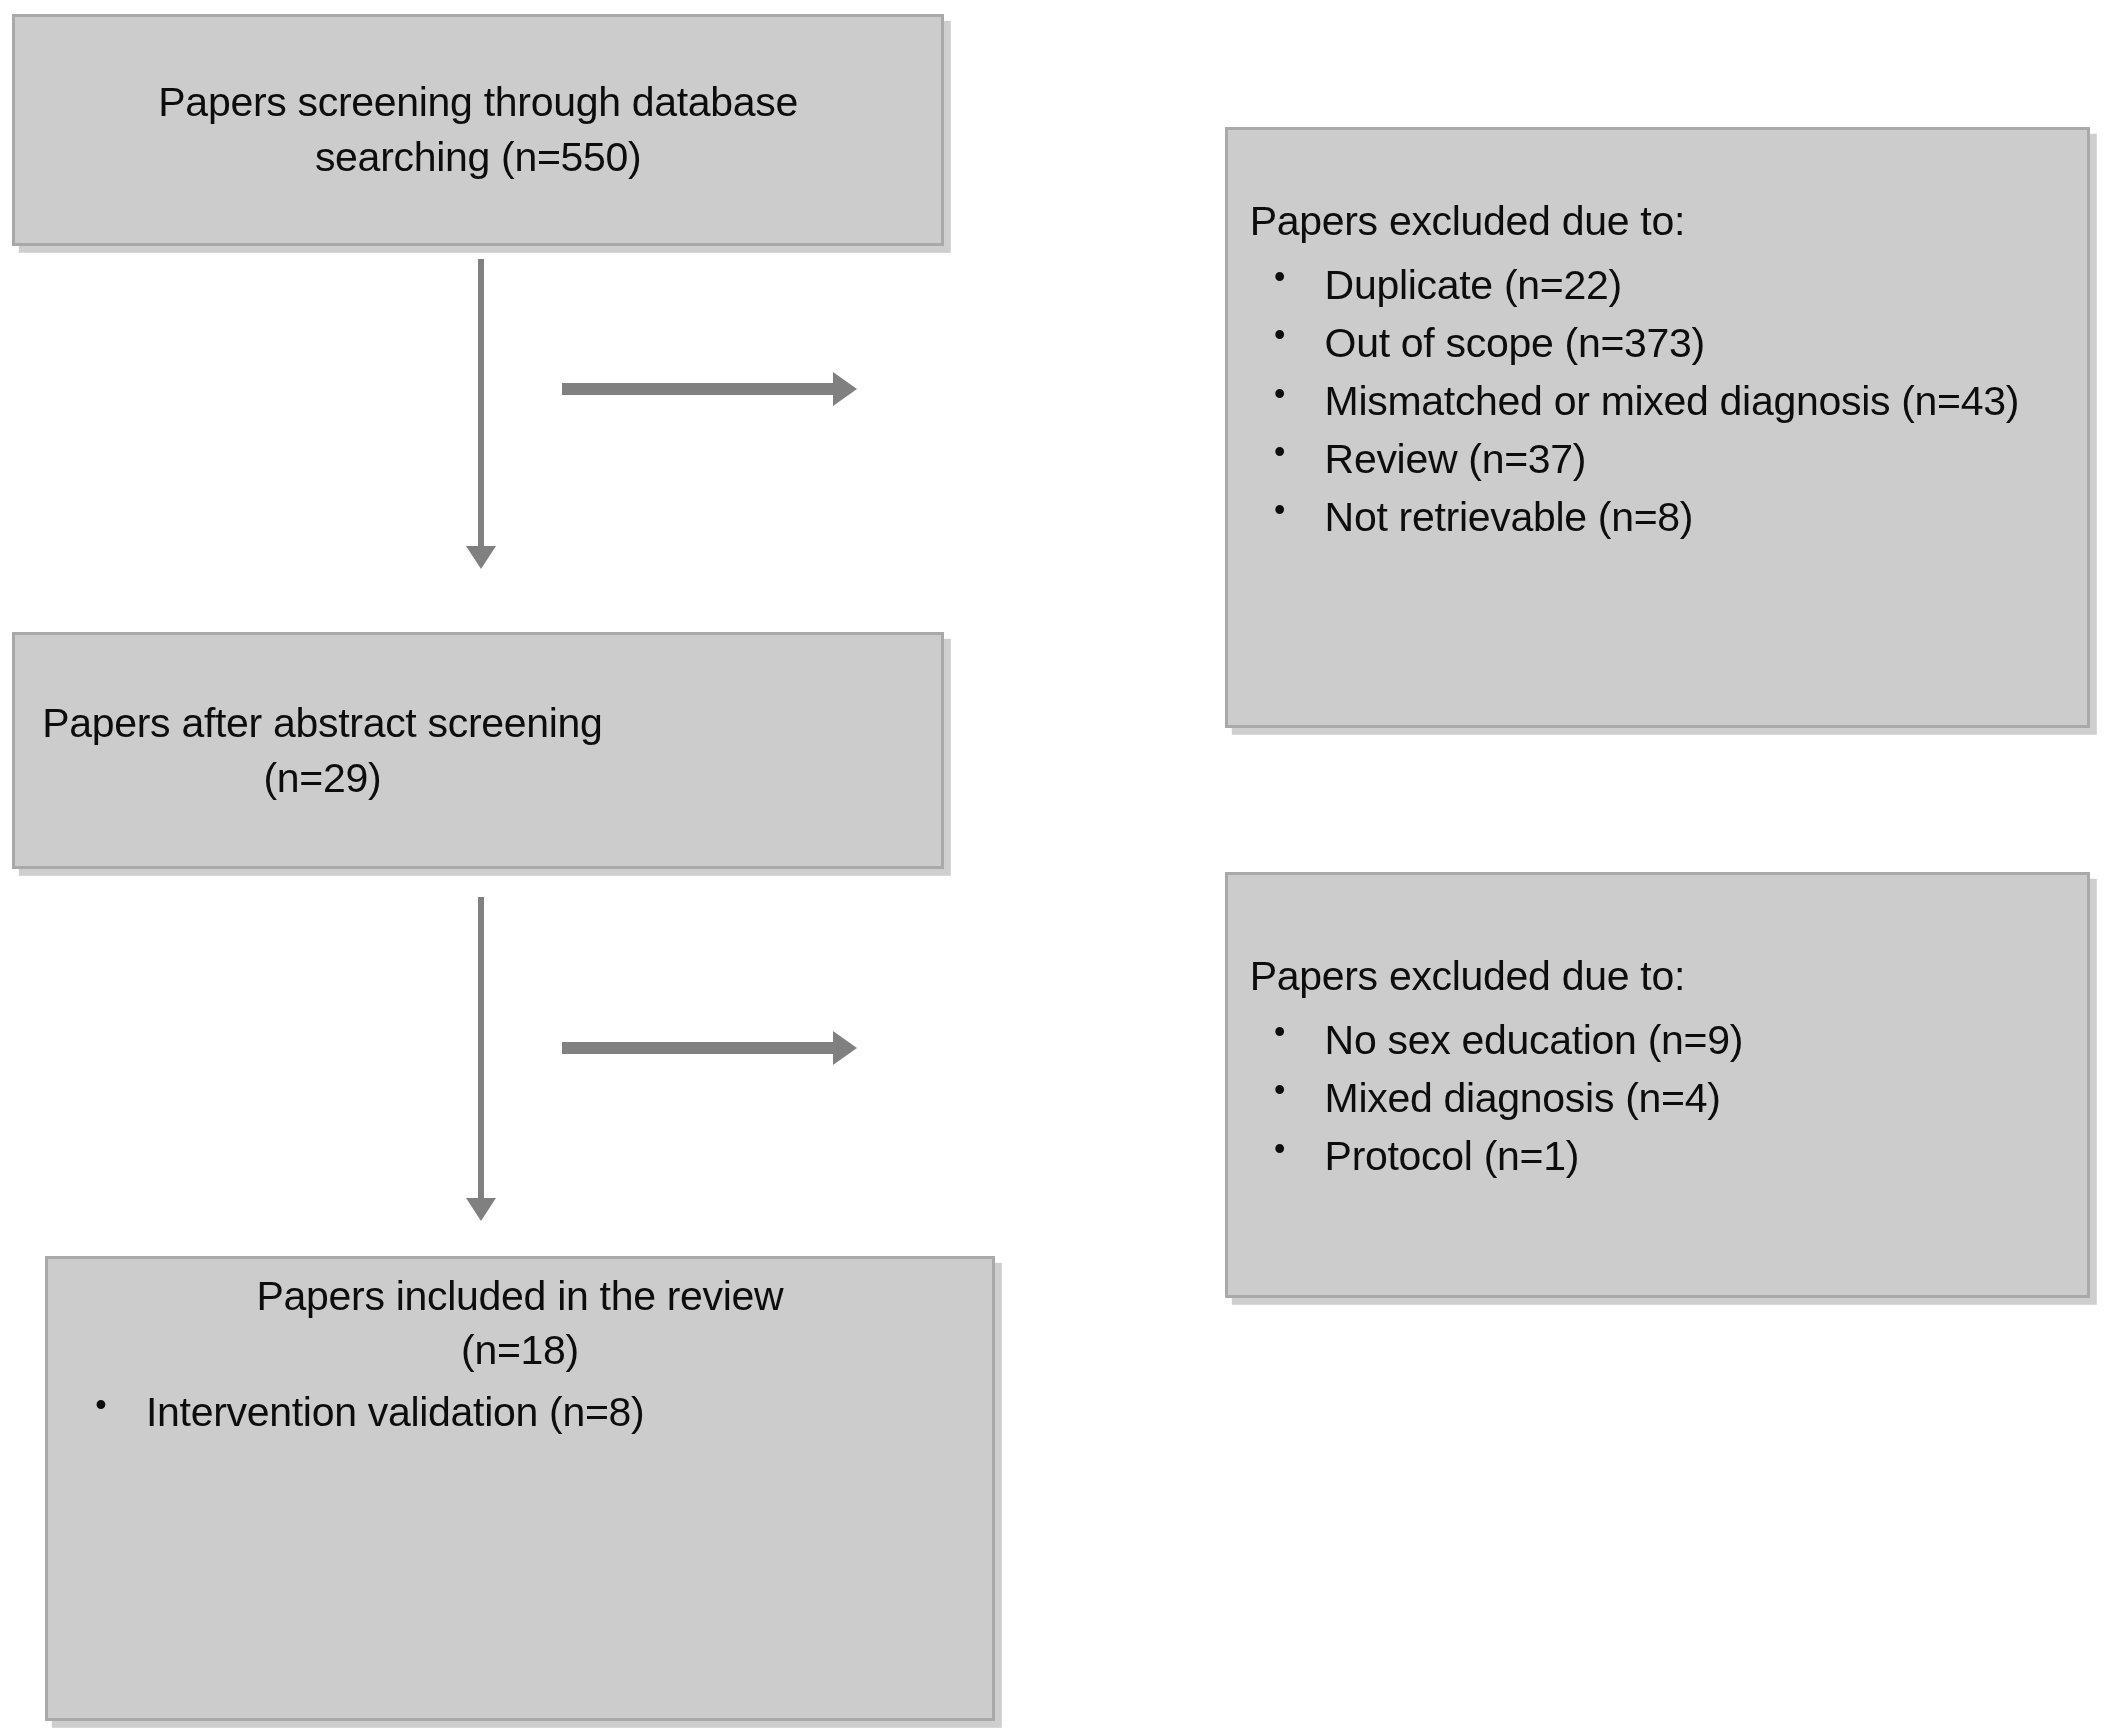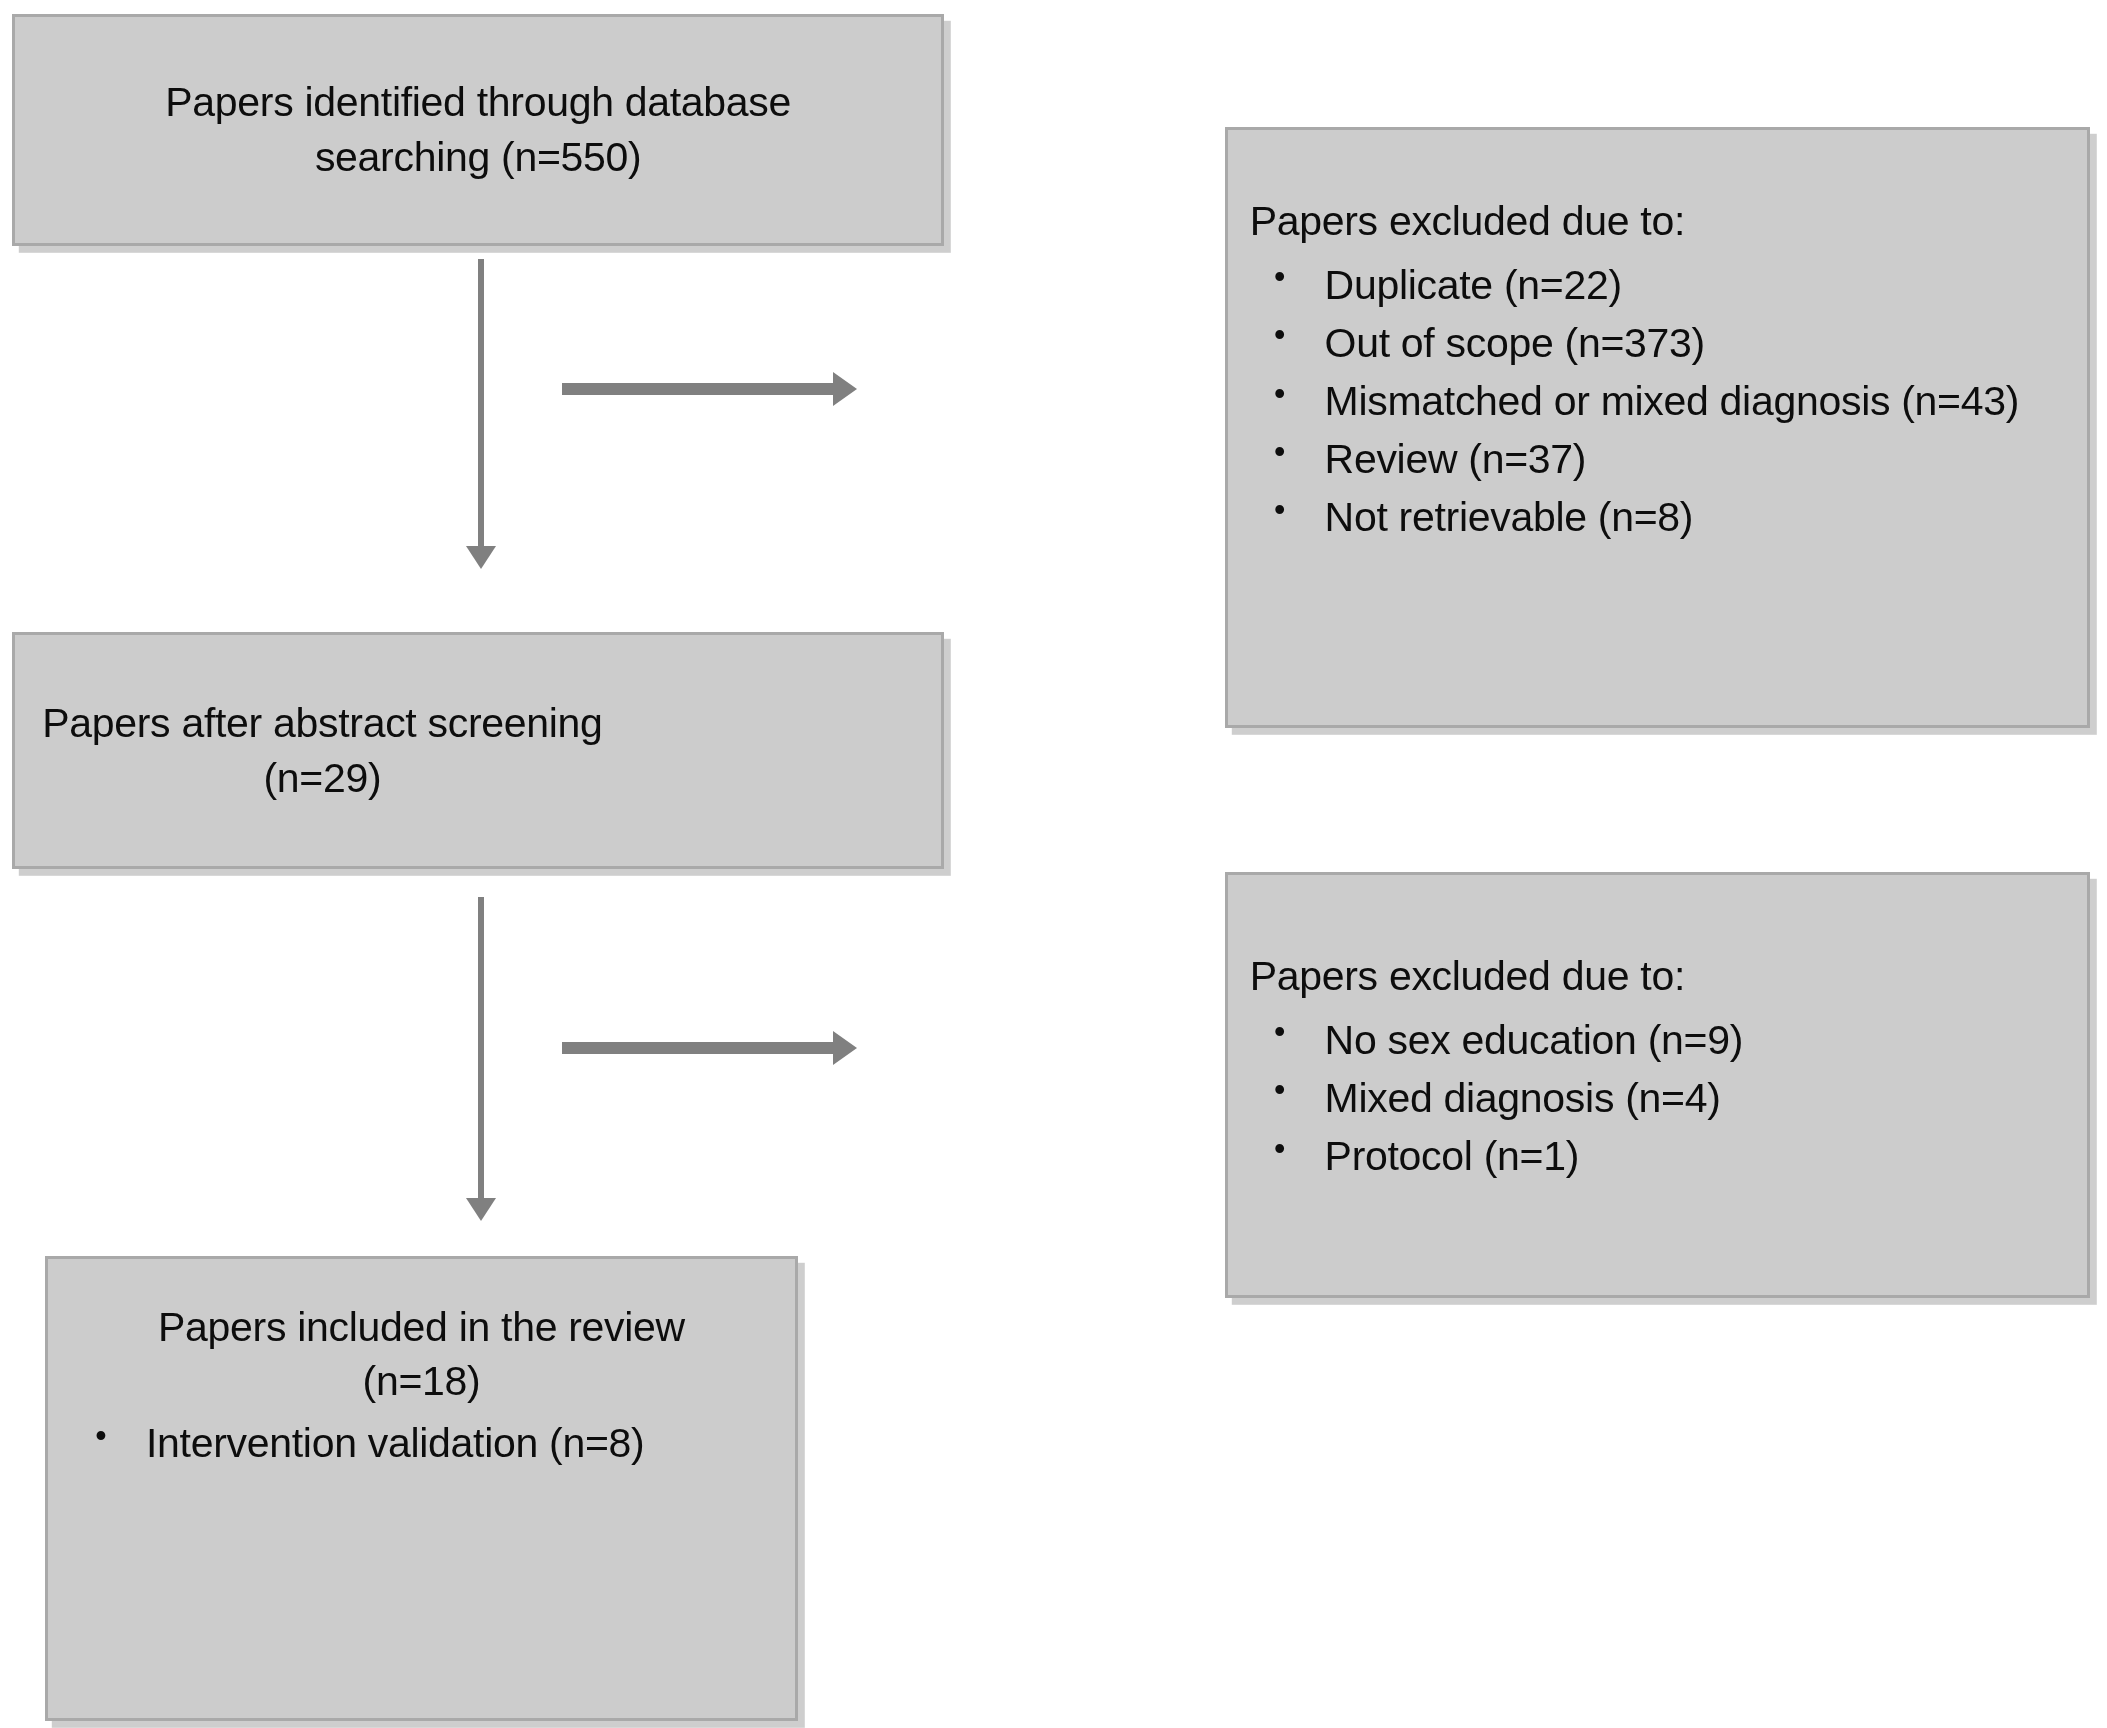--- a/index.html
+++ b/index.html
@@ -81,23 +81,23 @@
     display: flex;
     align-items: center;
     justify-content: flex-start;
   }
   #box-screened .box-text { padding: 0 27px; }
 
   
   #box-included {
     left: 45px;
     top: 1256px;
-    width: 753px;
+    width: 950px;
     height: 465px;
-    padding: 41px 19px 0 19px;
+    padding: 10px 19px 0 19px;
   }
 
   
   #box-excluded-1 {
     left: 1225px;
     top: 127px;
     width: 865px;
     height: 601px;
     padding: 64px 17.6px 0 17.6px;
   }
@@ -161,21 +161,21 @@
     border-left: 24.4px solid #808080;
   }
 </style>
 </head>
 <body>
 
 <div id="canvas">
 
   <div class="flow-box" id="box-identified">
     <div class="box-text centered-text">
-      <div class="heading-line">Papers identified through database</div>
+      <div class="heading-line">Papers screening through database</div>
       <div class="heading-line">searching (n=550)</div>
     </div>
   </div>
 
   <div class="arrow-v" style="left:481px; top:259px;">
     <div class="shaft" style="height:290px;"></div>
     <div class="head" style="top:287px;"></div>
   </div>
 
   <div class="arrow-h" style="left:562px; top:389px;">

